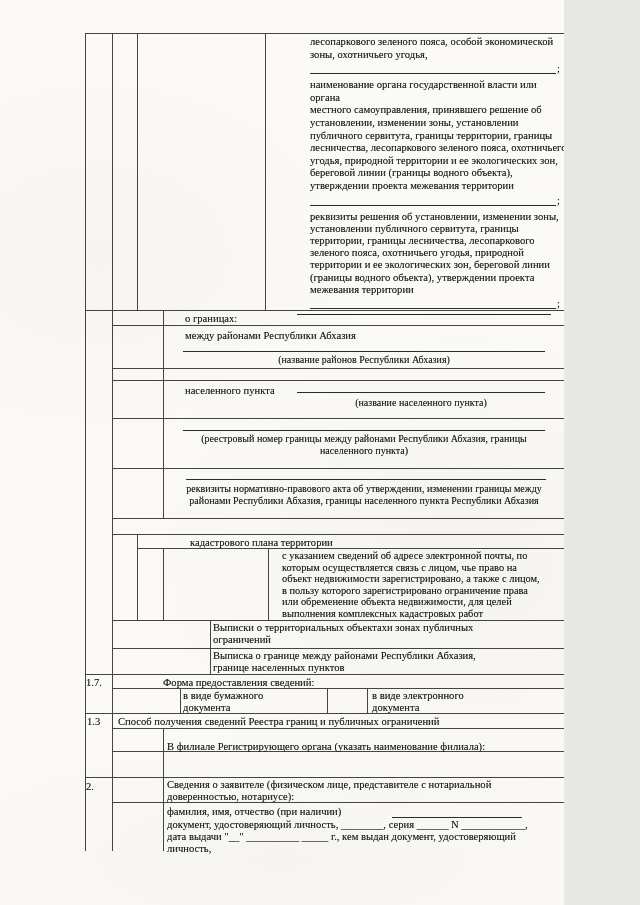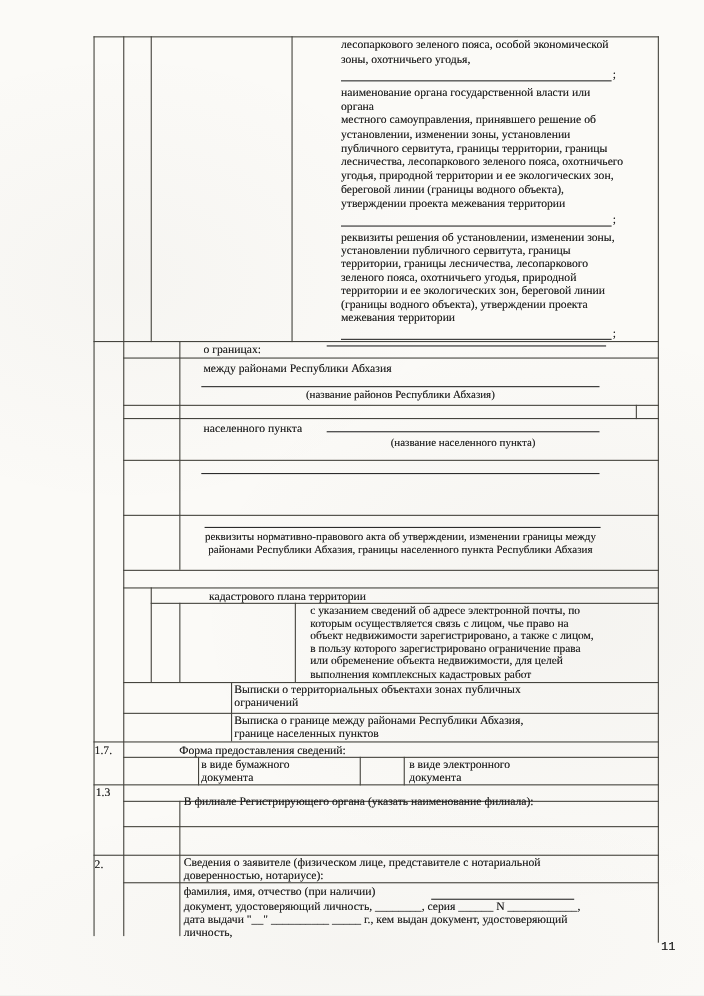--- a/index.html
+++ b/index.html
@@ -1,18 +1,18 @@
 <!DOCTYPE html>
 <html><head>
 <meta charset="utf-8">
 <style>
   * { margin:0; padding:0; box-sizing:border-box; }
   html,body { background:#e8e8e4; }
   .page {
-    position:relative; width:640px; height:905px; overflow:hidden;
+    position:relative; width:564px; height:905px; overflow:hidden;
     background:
       radial-gradient(ellipse 420px 300px at 18% 28%, rgba(90,85,70,.03), transparent 70%),
       radial-gradient(ellipse 500px 380px at 82% 62%, rgba(90,85,70,.04), transparent 70%),
       radial-gradient(ellipse 600px 200px at 50% 95%, rgba(90,85,70,.03), transparent 70%),
       #fbfaf7;
     font-family:"Liberation Serif","DejaVu Serif",serif;
     color:#1c1c1c;
     text-shadow:0 0 .4px rgba(25,25,25,.5);
   }
   .h { position:absolute; border-top:1px solid #45443e; height:0; }
@@ -112,20 +112,22 @@
   <div class="t" style="left:185px;top:312px">о границах:</div>
   <div class="t" style="left:185px;top:329px">между районами Республики Абхазия</div>
   <div class="fillline" style="left:183px;top:351px;width:362px"></div>
   <div class="t cap" style="left:163px;top:354px;width:402px">(название районов Республики Абхазия)</div>
 
   <div class="t" style="left:185px;top:384px">населенного пункта</div>
   <div class="fillline" style="left:297px;top:392px;width:248px"></div>
   <div class="t cap" style="left:271px;top:397px;width:300px">(название населенного пункта)</div>
 
   <div class="fillline" style="left:183px;top:430px;width:362px"></div>
+  <div class="t cap" style="left:161px;top:433px;width:406px">(реестровый номер границы между районами Республики Абхазия, границы
+населенного пункта)</div>
 
   <div class="fillline" style="left:186px;top:479px;width:360px"></div>
   <div class="t cap" style="left:158px;top:483px;width:412px">реквизиты нормативно-правового акта об утверждении, изменении границы между
 районами Республики Абхазия, границы населенного пункта Республики Абхазия</div>
 
   <div class="t" style="left:190px;top:536px">кадастрового плана территории</div>
   <div class="t pre lh116" style="left:282px;top:550px;width:285px">с указанием сведений об адресе электронной почты, по
 которым осуществляется связь с лицом, чье право на
 объект недвижимости зарегистрировано, а также с лицом,
 в пользу которого зарегистрировано ограничение права
@@ -137,21 +139,22 @@
 границе населенных пунктов</div>
 
   <div class="t" style="left:86px;top:676px">1.7.</div>
   <div class="t" style="left:163px;top:676px">Форма предоставления сведений:</div>
   <div class="t pre lh12" style="left:183px;top:690px">в виде бумажного
 документа</div>
   <div class="t pre lh12" style="left:372px;top:690px">в виде электронного
 документа</div>
 
   <div class="t" style="left:87px;top:715px">1.3</div>
-  <div class="t" style="left:167px;top:723px">В филиале Регистрирующего органа (указать наименование филиала):</div>
+  <div class="t" style="left:118px;top:715px">Способ получения сведений Реестра границ и публичных ограничений</div>
+  <div class="t" style="left:167px;top:740px">В филиале Регистрирующего органа (указать наименование филиала):</div>
 
   <div class="t" style="left:86px;top:780px">2.</div>
   <div class="t fio" style="left:167px;top:805px;width:355px">
     <span>фамилия, имя, отчество (при наличии)</span>
     <span class="fl2"></span>
   </div>
   <div class="t pre lh12" style="left:167px;top:779px">Сведения о заявителе (физическом лице, представителе с нотариальной
 доверенностью, нотариусе):</div>
   <div class="t" style="left:167px;top:818px">документ, удостоверяющий личность, ________, серия ______ N ____________,</div>
   <div class="t" style="left:167px;top:830px">дата выдачи "__" __________ _____ г., кем выдан документ, удостоверяющий</div>

